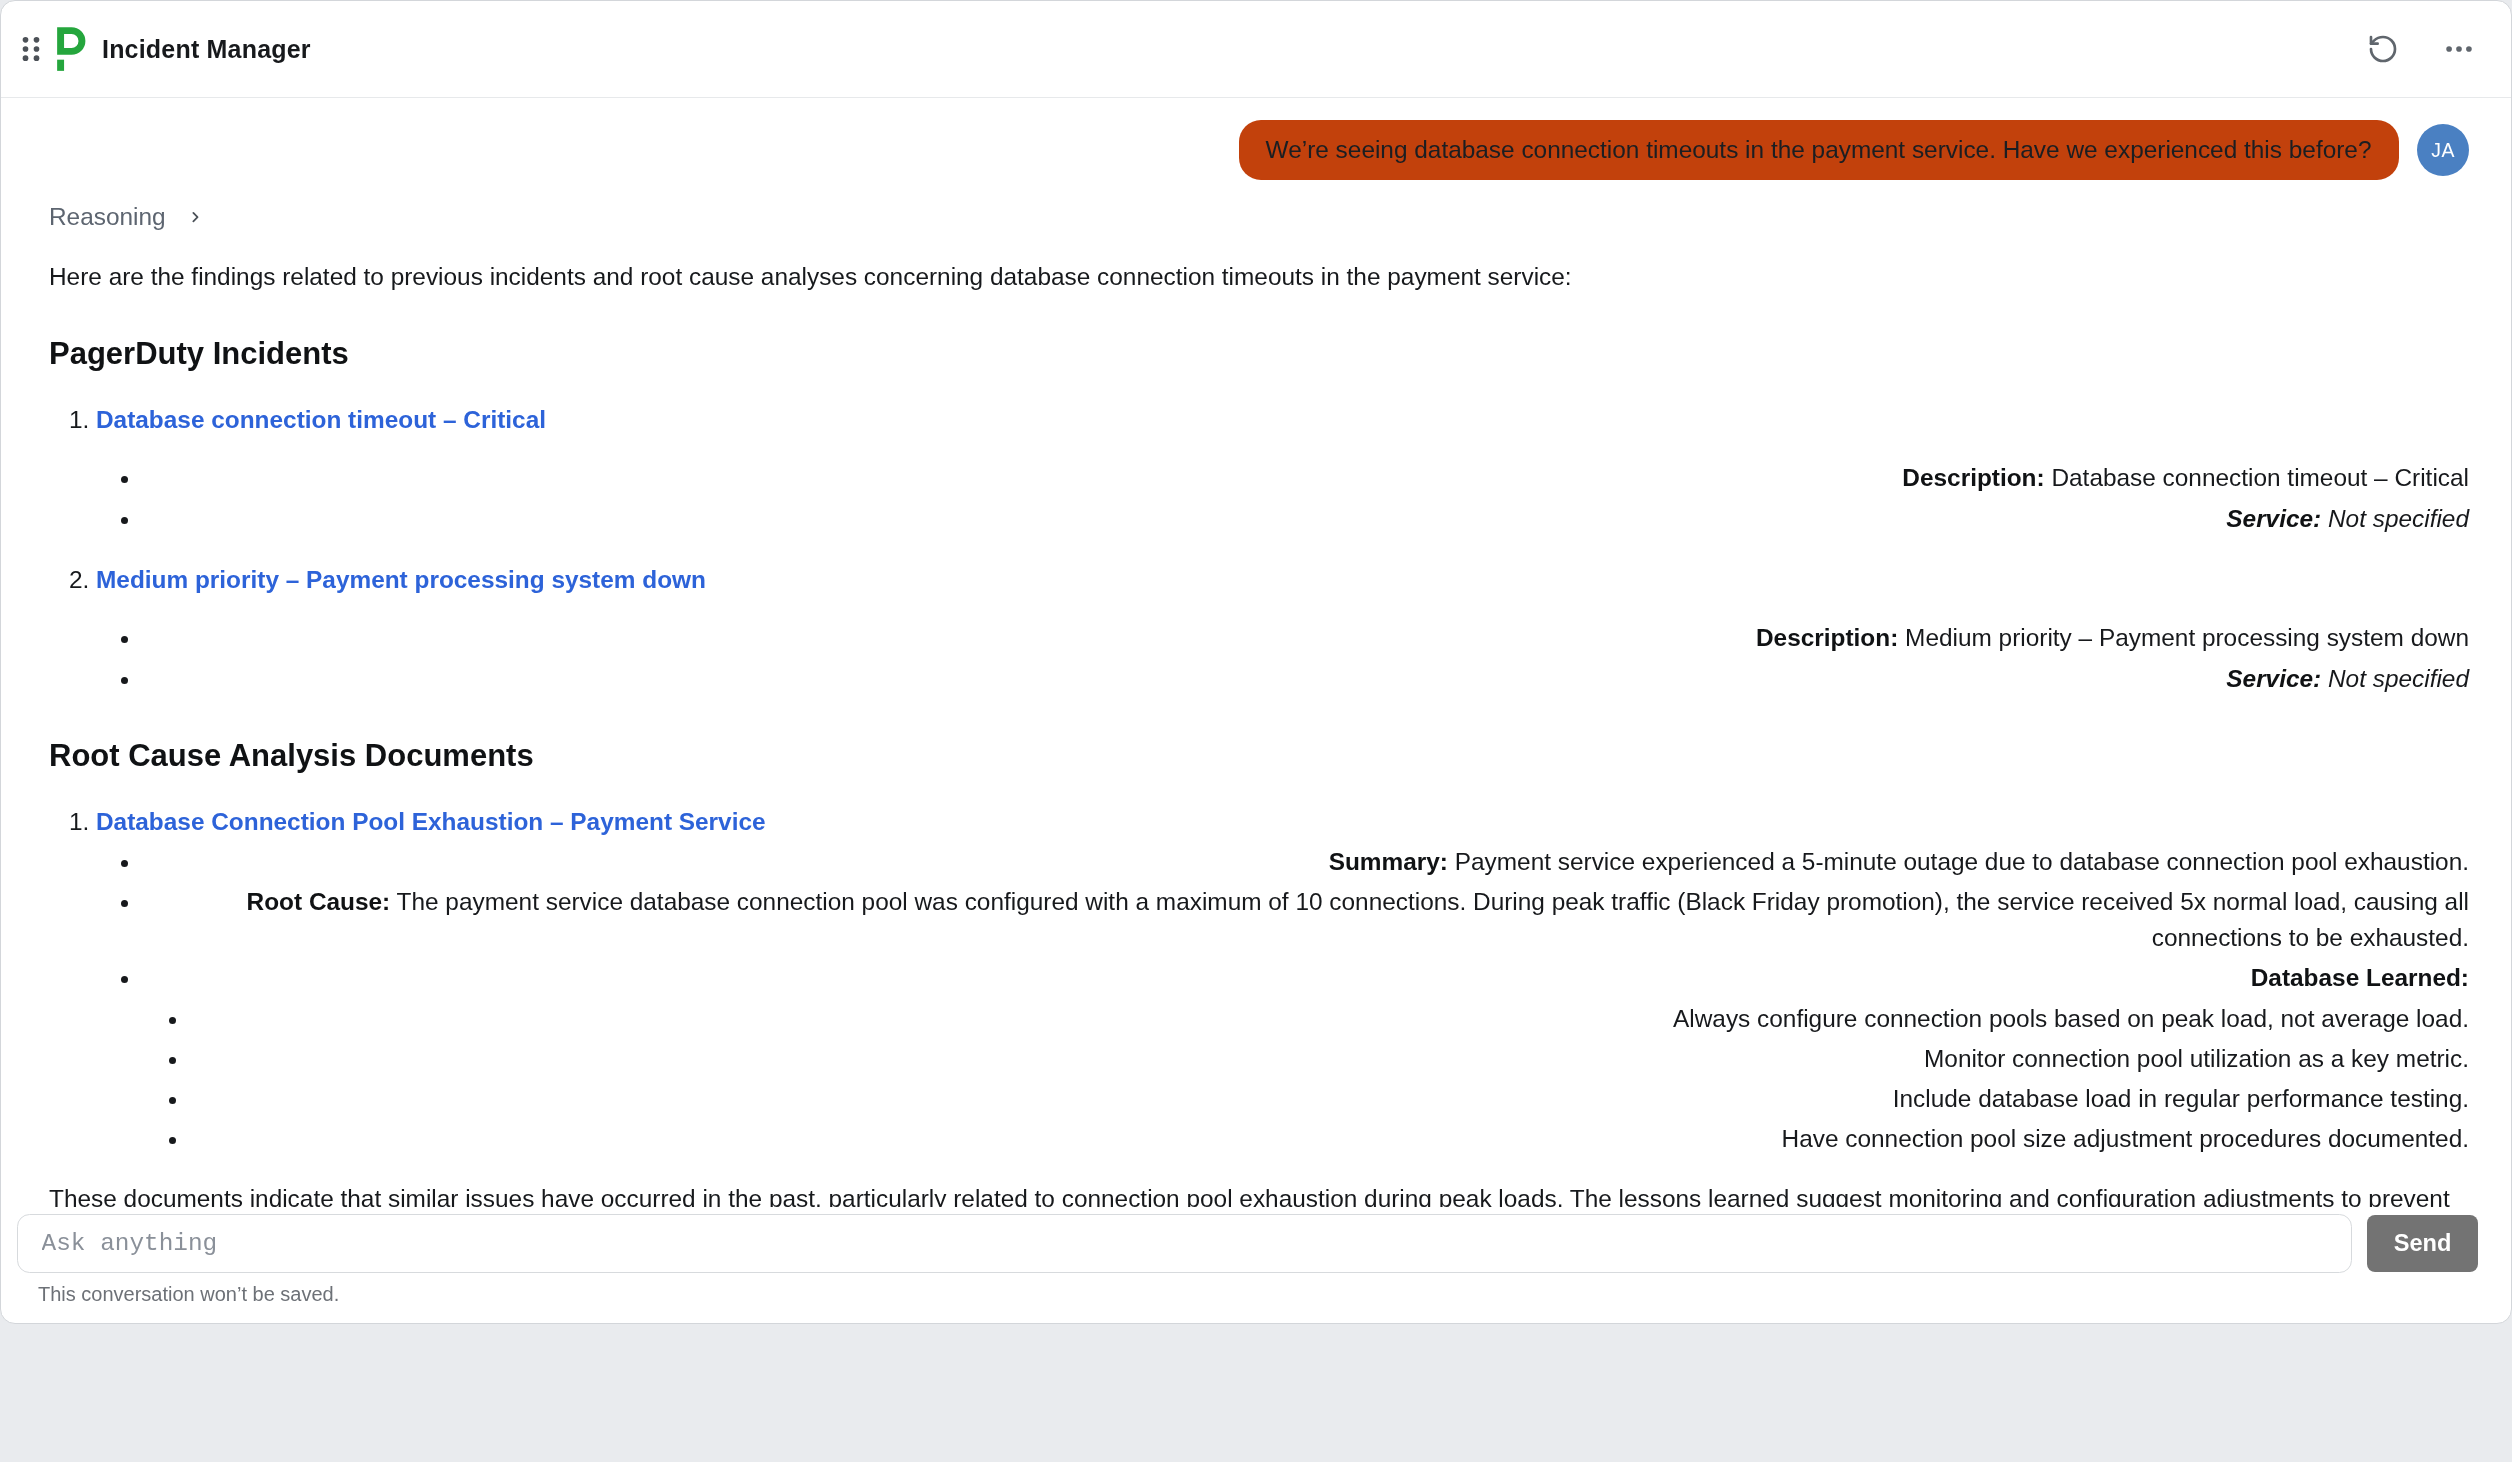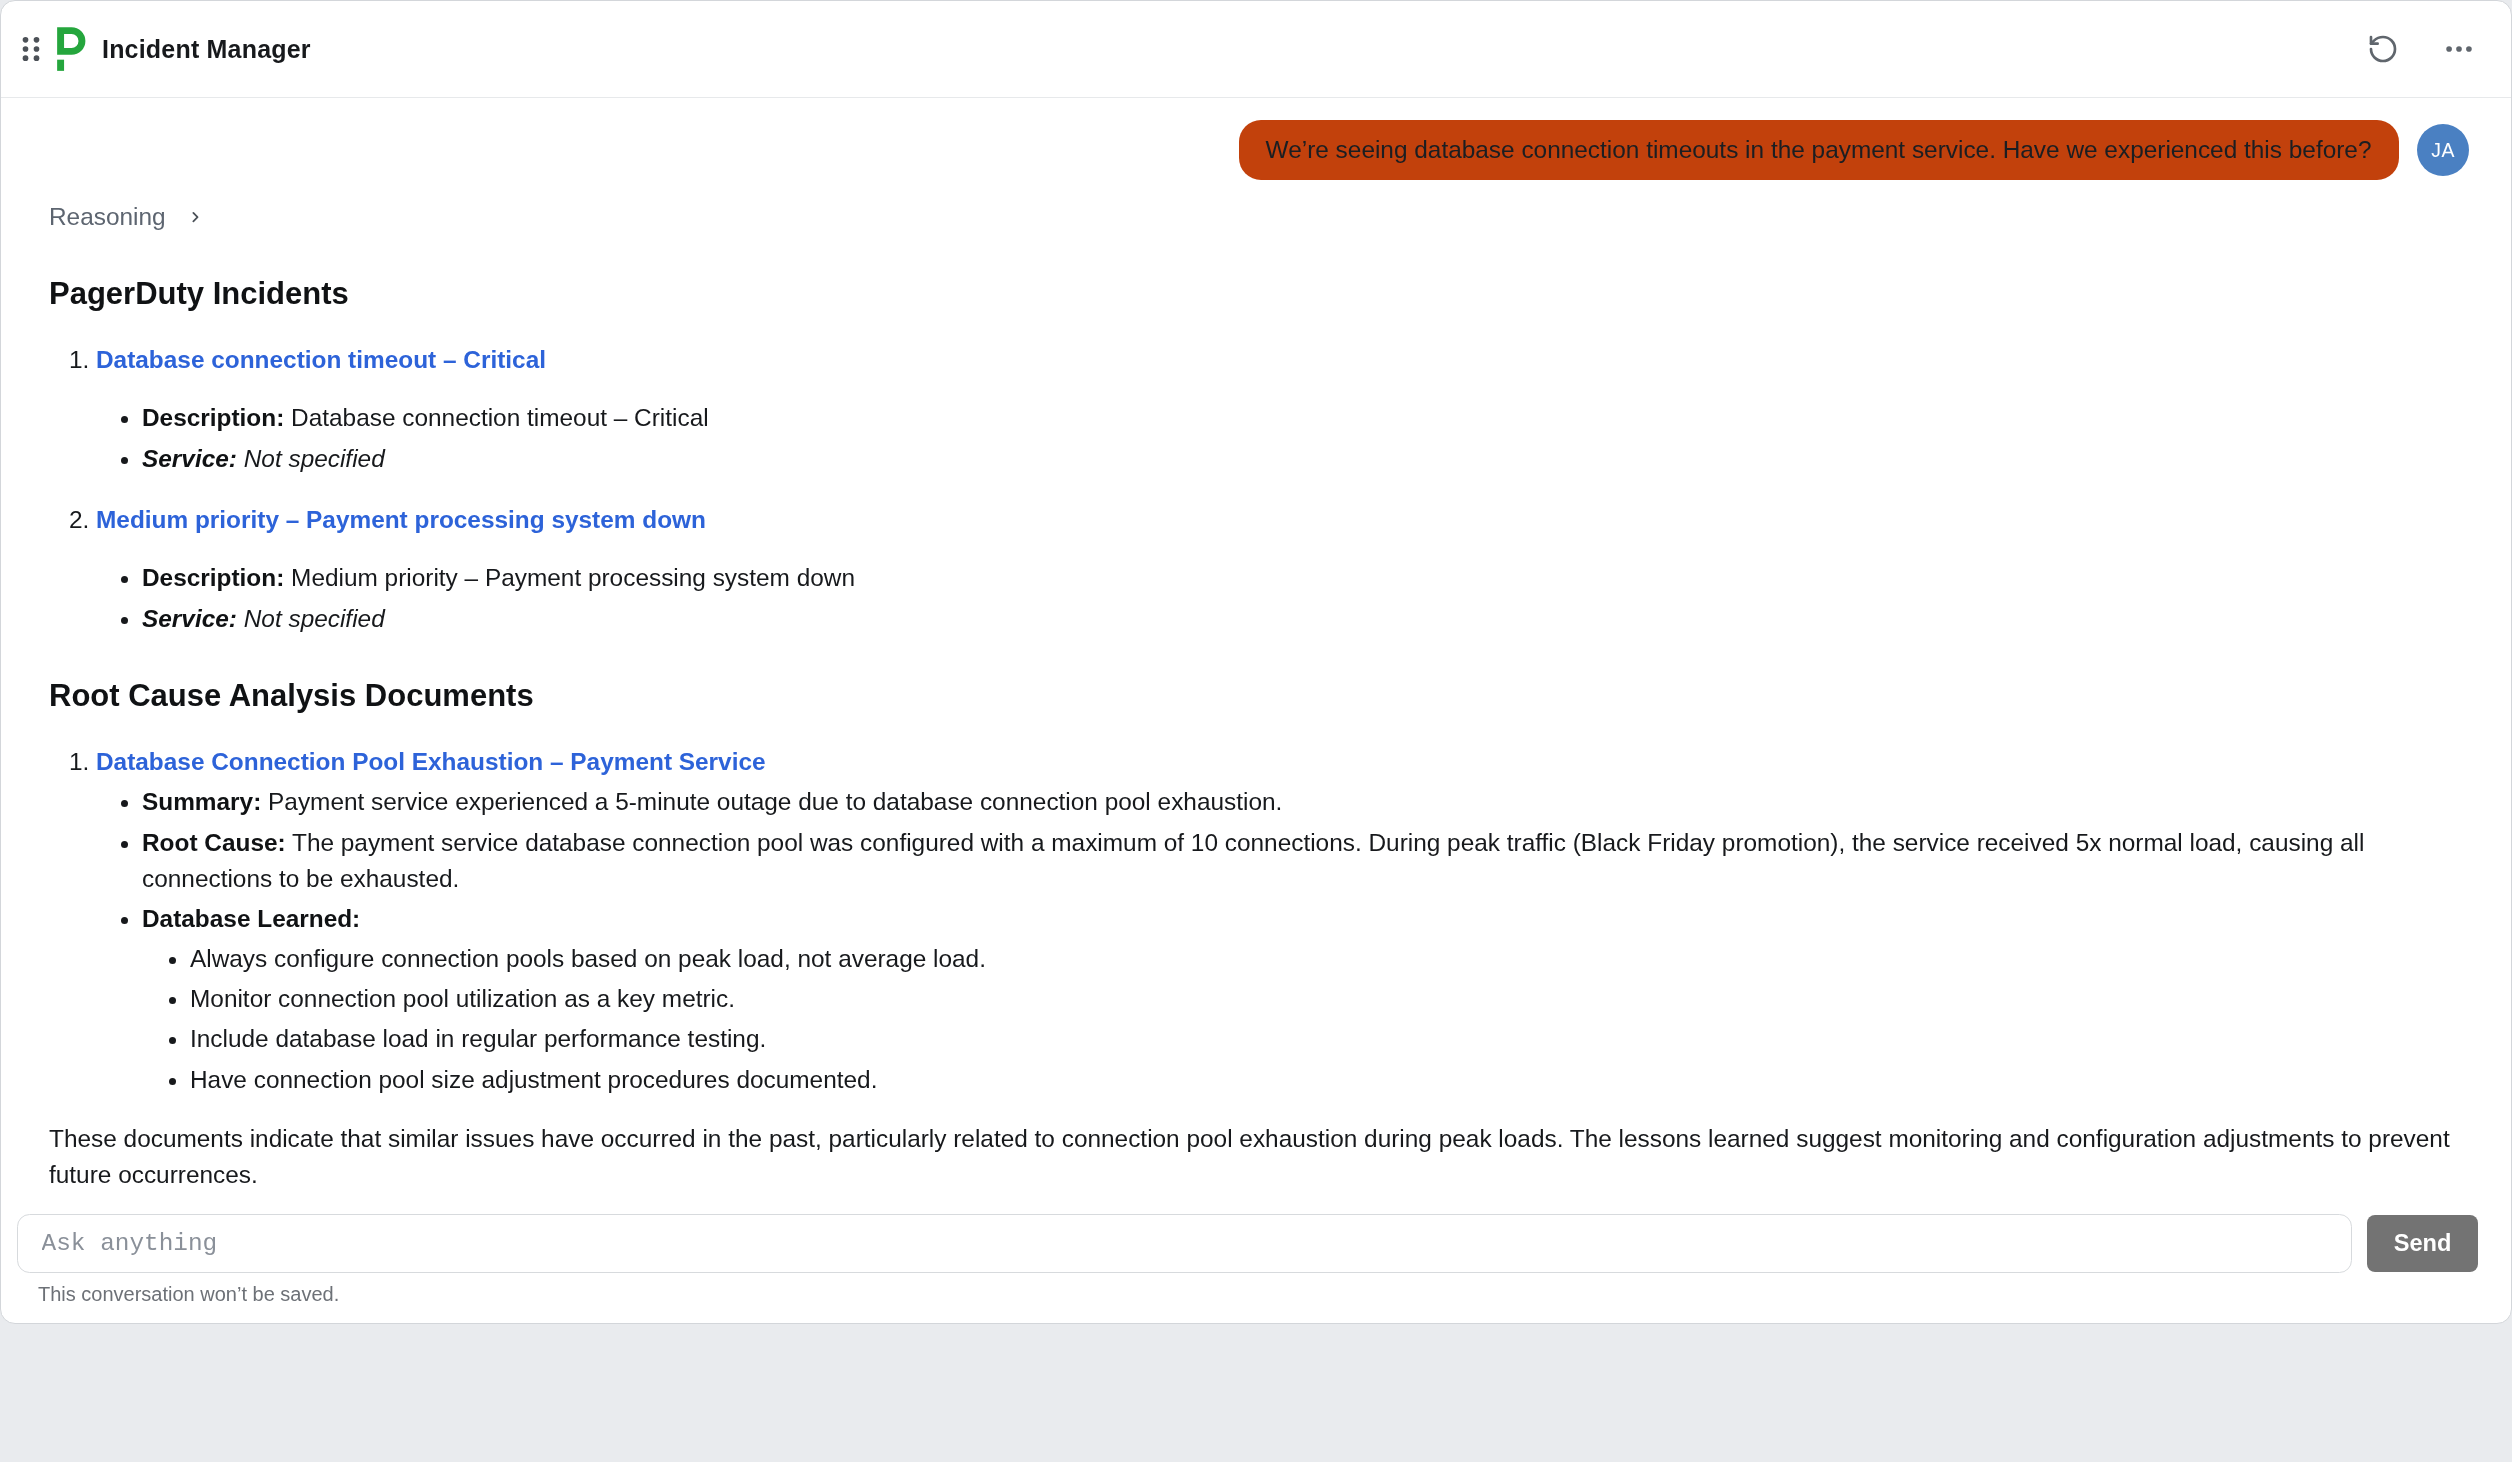--- a/index.html
+++ b/index.html
@@ -58,21 +58,21 @@
     margin-top: 23.6px;
     display: inline-flex; align-items: center; gap: 22px;
     color: #5d6570; font-size: 24.4px;
     cursor: pointer; background: none; border: none;
     font-family: inherit;
   }
   .content p { margin: 23.6px 0; }
   .content h3 { font-size: 31px; font-weight: 700; color: #101214; margin: 39px 0 29px; line-height: 39px; }
   .content a { color: #2d63d9; font-weight: 700; text-decoration: none; cursor: pointer; }
   ol { padding-left: 47px; list-style: decimal; }
-  ul { padding-left: 46px; list-style: disc; }
+  ul { padding-left: 46px; list-style: disc; text-align: right; }
   ul ul { padding-left: 48px; }
   li { margin-top: 4.2px; }
   ol.loose > li + li { margin-top: 25px; }
   ol.loose ul { margin-top: 22px; }
   ol.loose ul > li + li { margin-top: 5px; font-style: italic; }
   ol.tight ul { margin-top: 1.7px; }
   ol.tight ul ul { margin-top: 1.7px; }
   strong { font-weight: 700; color: #101214; }
   
   .footer { flex: 0 0 auto; padding: 6.7px 33px 17px 16px; }
@@ -144,20 +144,21 @@
     </div>
 
     <button class="reasoning">
       <span>Reasoning</span>
       <svg width="14.3" height="14.3" viewBox="0 0 24 24" fill="none" stroke="#4b5158" stroke-width="3" stroke-linecap="round" stroke-linejoin="round">
         <path d="M9 5l7 7-7 7"></path>
       </svg>
     </button>
 
     <div class="content">
+      <p>Here are the findings related to previous incidents and root cause analyses concerning database connection timeouts in the payment service:</p>
 
       <h3>PagerDuty Incidents</h3>
       <ol class="loose">
         <li>
           <a>Database connection timeout – Critical</a>
           <ul>
             <li><strong>Description:</strong> <span>Database connection timeout – Critical</span></li>
             <li><strong>Service:</strong> <span>Not specified</span></li>
           </ul>
         </li>

